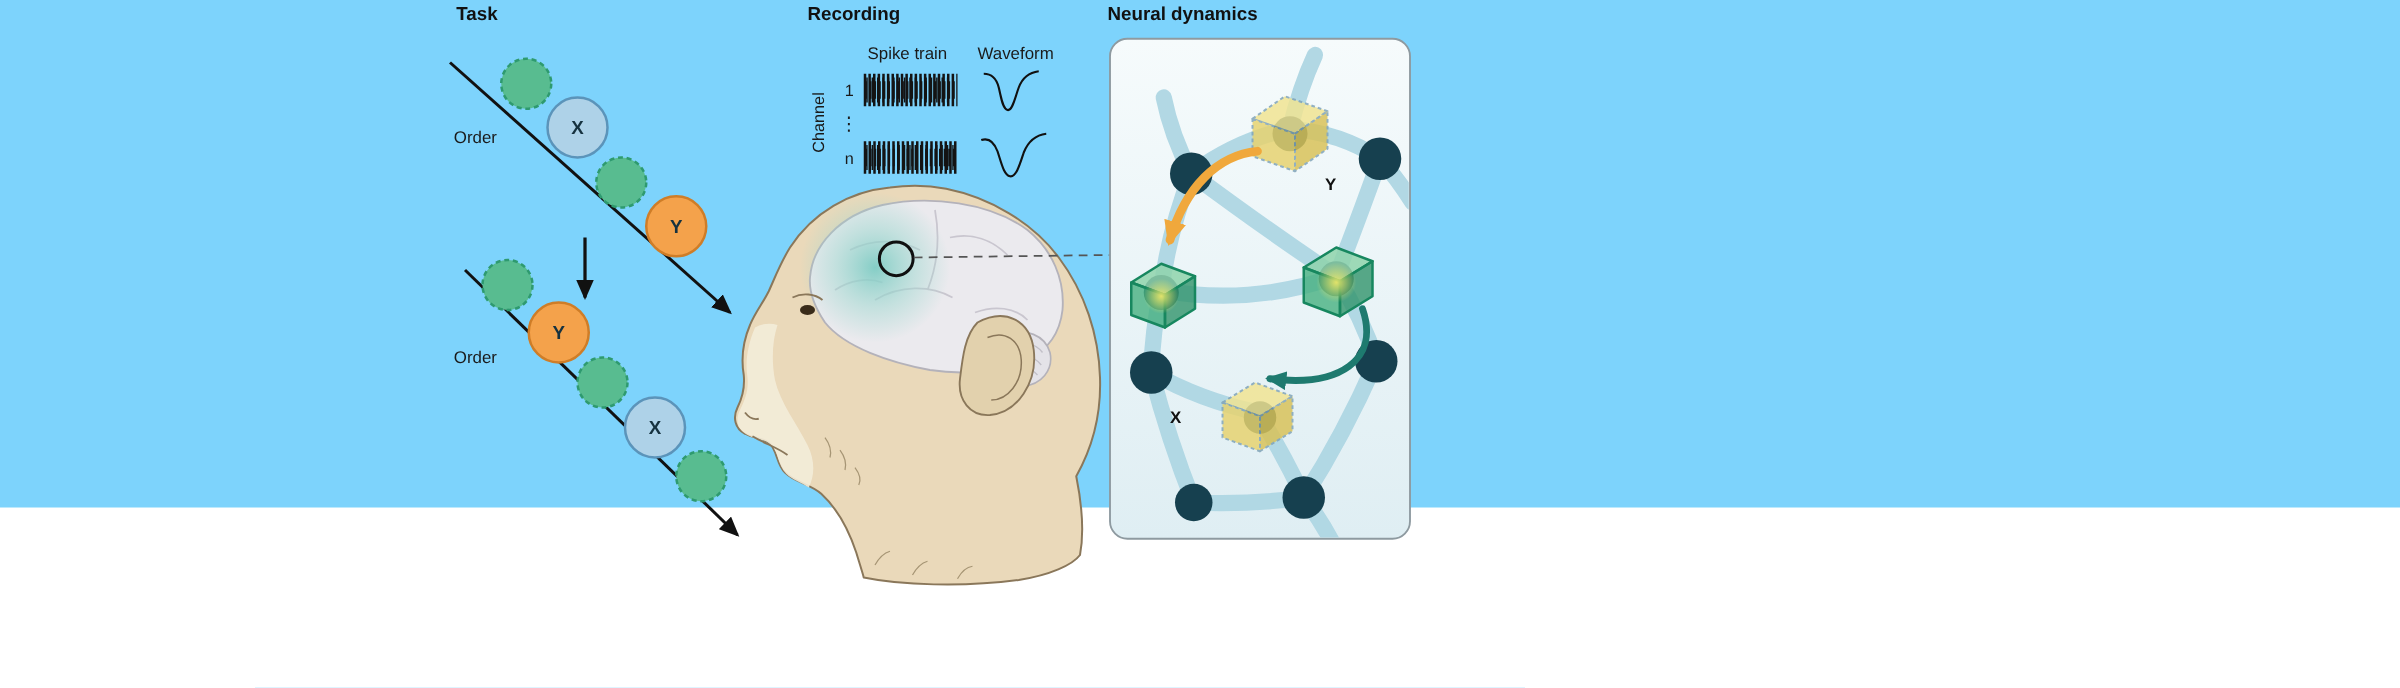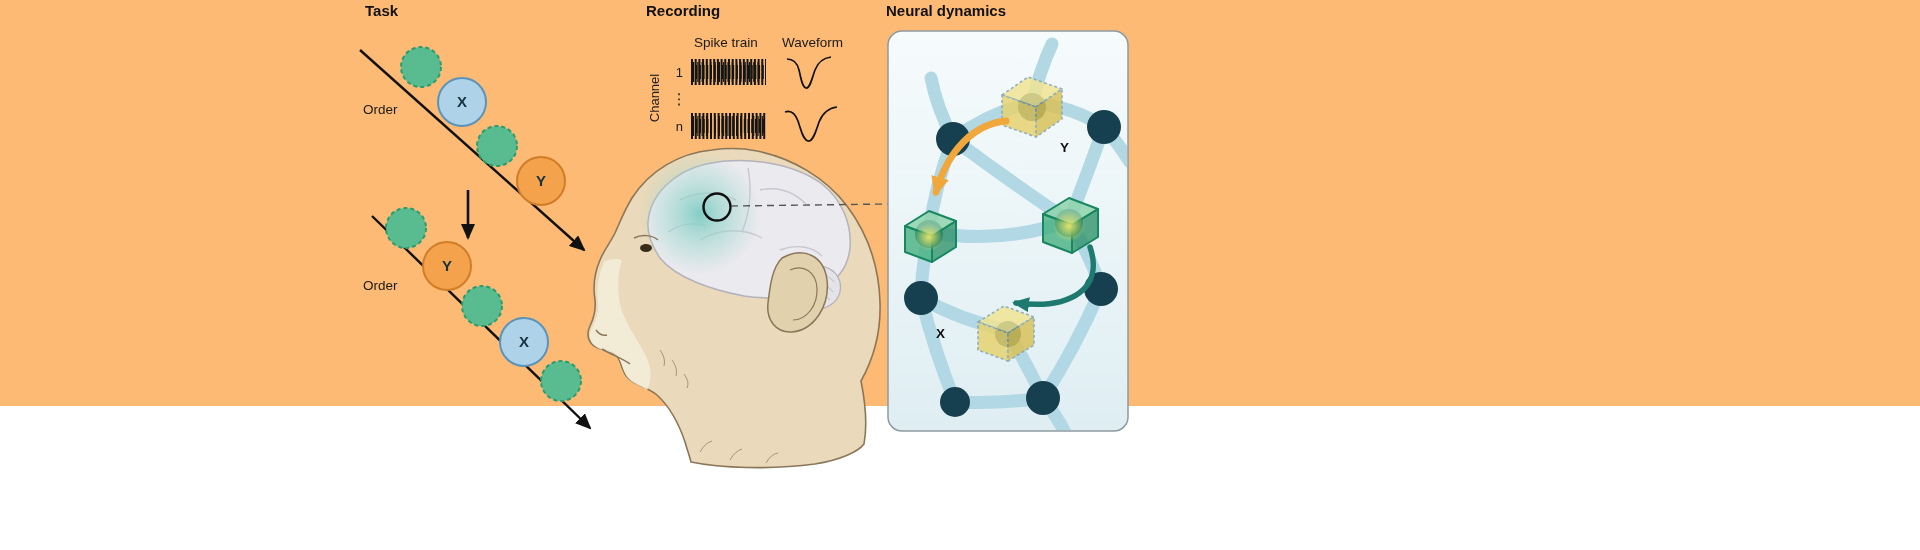--- a/index.html
+++ b/index.html
@@ -1,17 +1,17 @@
 <!DOCTYPE html>
 <html><head>
 <meta charset="utf-8">
 <style>
   html,body{margin:0;padding:0;background:#ffffff;}
   body{width:1920px;height:550px;overflow:hidden;font-family:"Liberation Sans",sans-serif;}
-  .canvas{position:relative;width:1920px;height:406px;background:#fdba74;}
+  .canvas{position:relative;width:1920px;height:406px;background:#7dd3fc;}
   svg{display:block;}
   text{font-family:"Liberation Sans",sans-serif;}
   .panel-title{font-weight:bold;font-size:15px;fill:#111111;}
   .lbl{font-size:13.5px;fill:#1a1a1a;}
   .axis-lbl{font-size:13px;fill:#1a1a1a;}
   .letter{font-weight:bold;font-size:15px;fill:#16323f;}
   .state{font-weight:bold;font-size:13.5px;fill:#101010;}
   .dots{font-size:15px;fill:#1a1a1a;}
 </style>
 </head>

